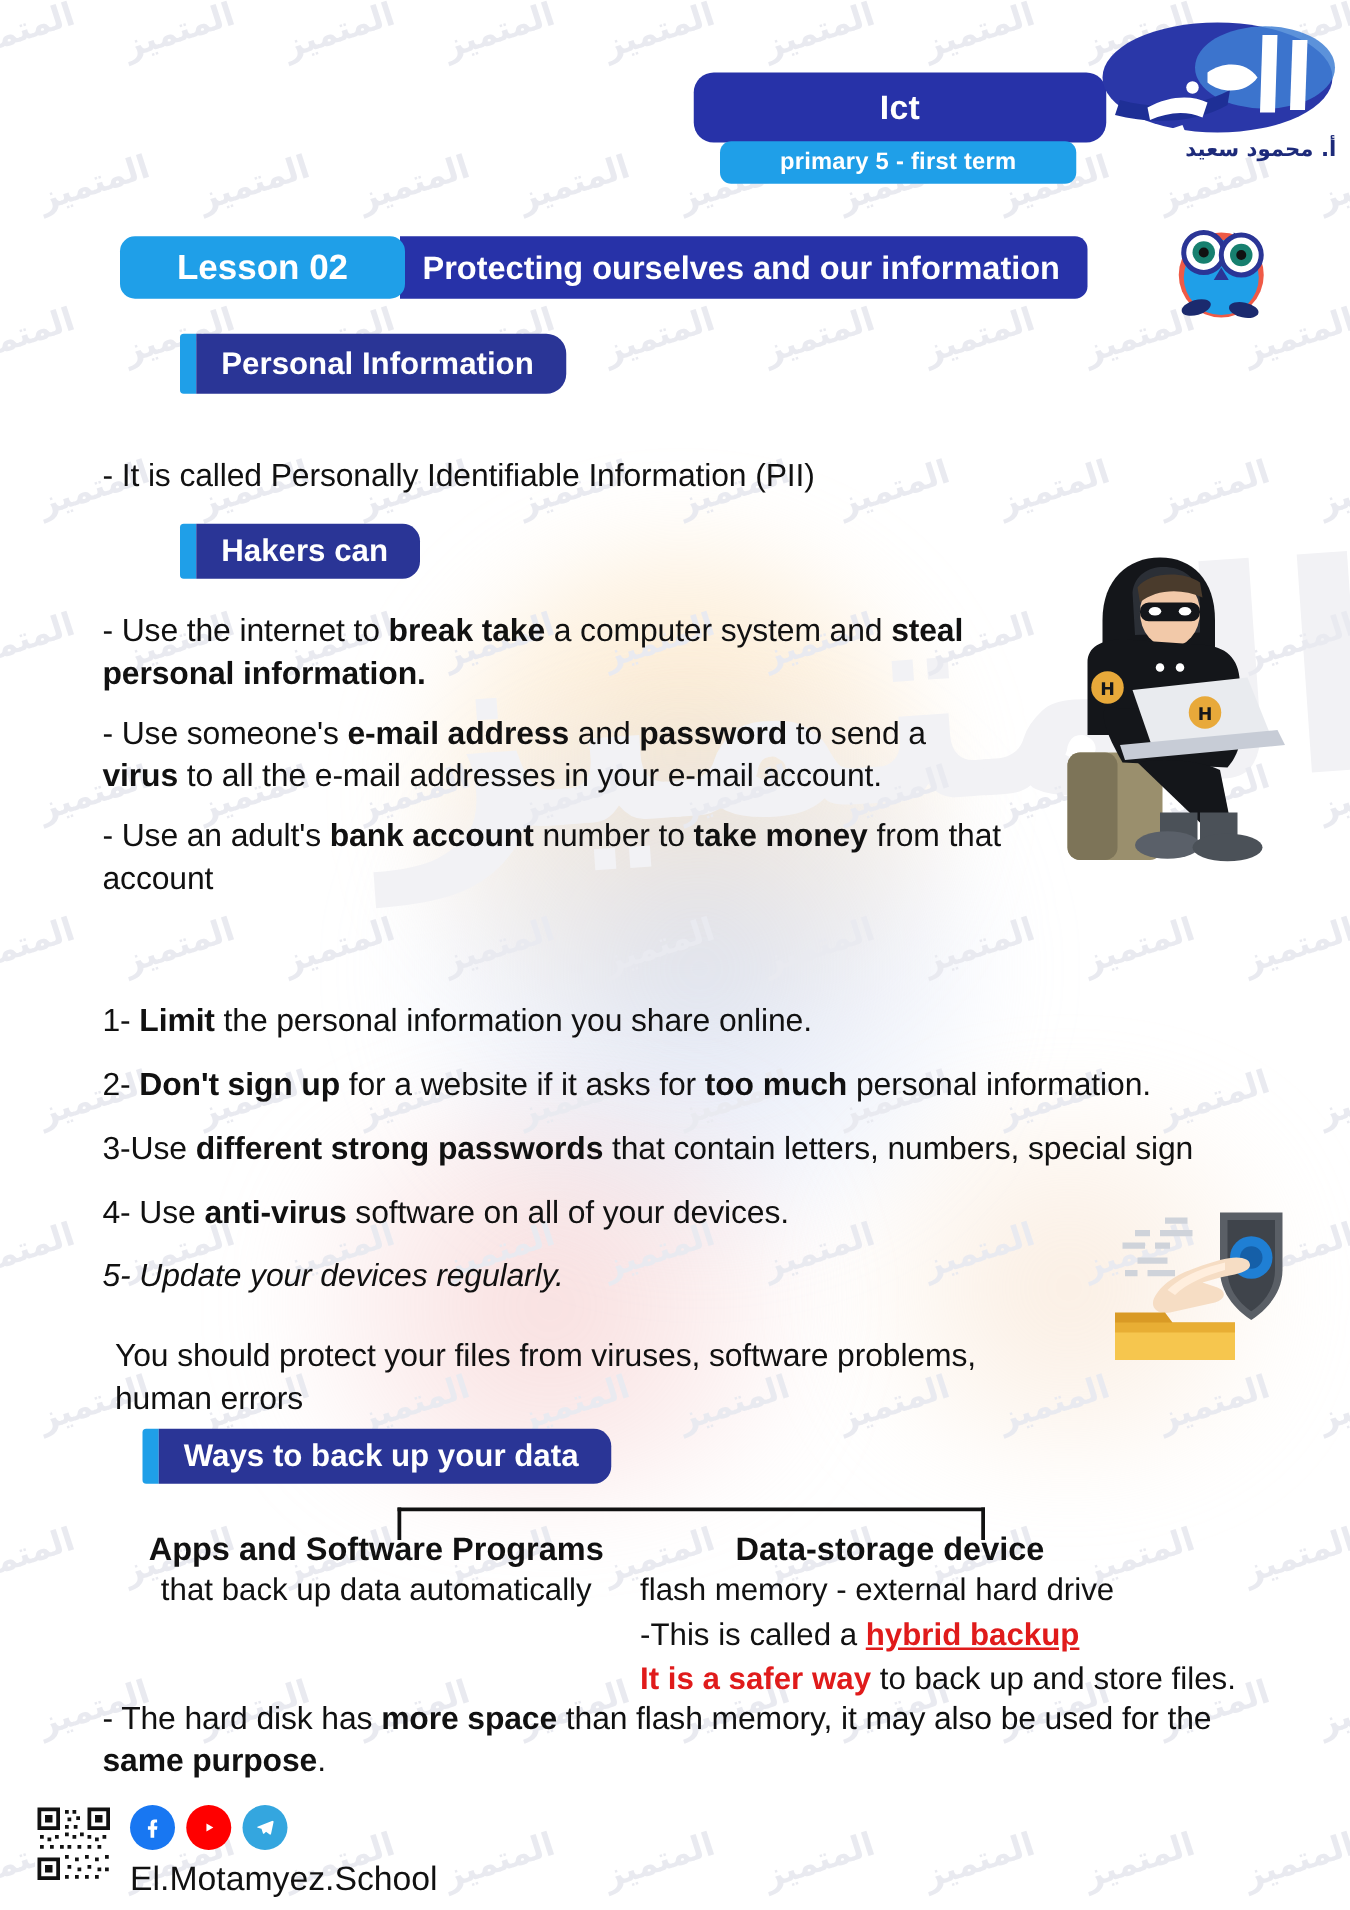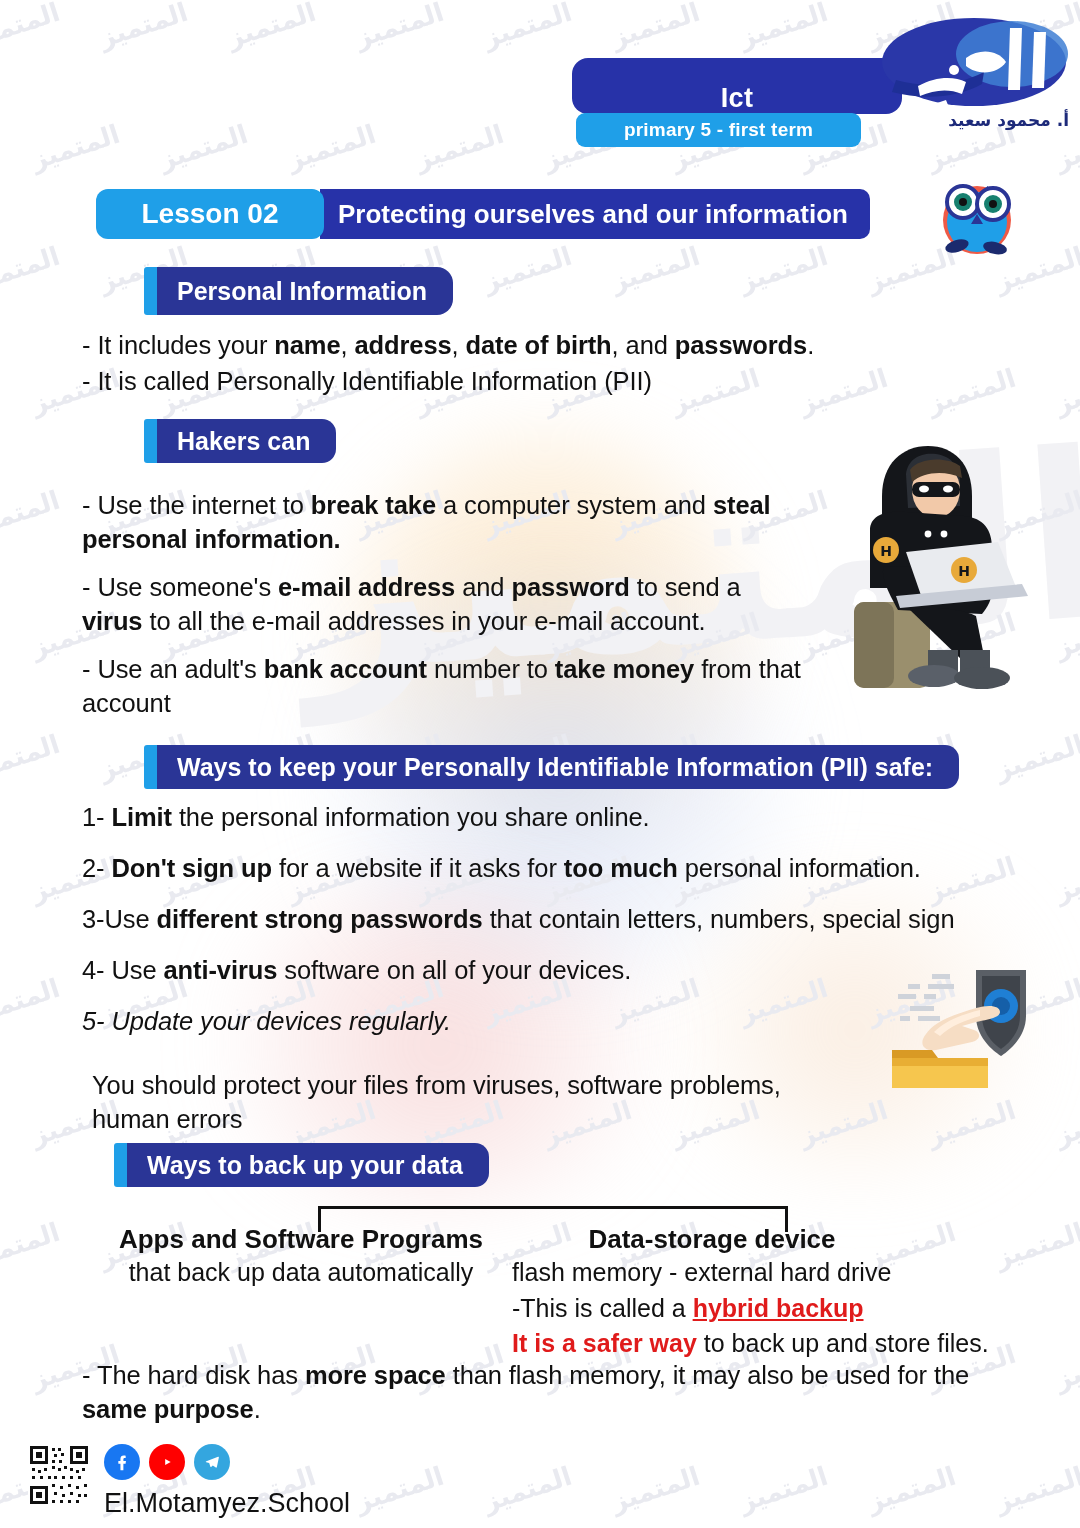--- a/index.html
+++ b/index.html
@@ -65,21 +65,21 @@
 
   .page { position: relative; z-index: 3; width: 1080px; height: 1528px; }
 
   
   .header { position: absolute; left: 0; top: 0; width: 1080px; height: 175px; }
 
   .title-pill {
     position: absolute; left: 555px; top: 58px;
     width: 330px; height: 56px;
     background: #2732a8; border-radius: 16px;
-    display: flex; align-items: flex-end; justify-content: center; margin-left: 17px;
+    display: flex; align-items: center; justify-content: center;
   }
   .title-pill span {
     color: #ffffff; font-size: 27px; font-weight: 700; letter-spacing: .3px;
   }
   .subtitle-pill {
     position: absolute; left: 576px; top: 113px;
     width: 285px; height: 34px;
     background: #1f9fe8; border-radius: 9px;
     display: flex; align-items: center; justify-content: center;
   }
@@ -344,21 +344,20 @@
     </svg>
   </div>
 
   <div class="banner" style="left:96px; top:267px;">
     <div class="edge"></div>
     <div class="body">
         <span>Personal Information</span>
       </div>
   </div>
 
-  <div class="txt" style="left:82px; top:328px; width:900px;">- It includes your <b>name</b>, <b>address</b>, <b>date of birth</b>, and <b>passwords</b>.</div>
   <div class="txt" style="left:82px; top:364px; width:900px;">- It is called Personally Identifiable Information (PII)</div>
 
   <div class="banner" style="left:96px; top:419px; height:44px;">
     <div class="edge"></div>
     <div class="body" style="border-radius:0 14px 14px 0;">
         <span>Hakers can</span>
       </div>
   </div>
 
   <div class="hacker">
@@ -387,26 +386,20 @@
       <rect x="124" y="226" width="30" height="22" fill="#4b5158"></rect>
       <ellipse cx="98" cy="252" rx="26" ry="11" fill="#5a6069"></ellipse>
       <ellipse cx="146" cy="254" rx="28" ry="11" fill="#4b5158"></ellipse>
     </svg>
   </div>
 
   <div class="txt" style="left:82px; top:488px; width:700px;">- Use the internet to <b>break take</b> a computer system and <b>steal personal information.</b></div>
   <div class="txt" style="left:82px; top:570px; width:720px;">- Use someone's <b>e-mail address</b> and <b>password</b> to send a <b>virus</b> to all the e-mail addresses in your e-mail account.</div>
   <div class="txt" style="left:82px; top:652px; width:720px;">- Use an adult's <b>bank account</b> number to <b>take money</b> from that account</div>
 
-  <div class="banner light" style="left:96px; top:745px; height:44px;">
-    <div class="edge"></div>
-    <div class="body" style="border-radius:0 14px 14px 0;">
-        <span>Ways to keep your Personally Identifiable Information (PII) safe:</span>
-      </div>
-  </div>
 
   <div class="txt" style="left:82px; top:800px; width:960px;">1- <b>Limit</b> the personal information you share online.</div>
   <div class="txt" style="left:82px; top:851px; width:980px;">2- <b>Don't sign up</b> for a website if it asks for <b>too much</b> personal information.</div>
   <div class="txt" style="left:82px; top:902px; width:990px;">3-Use <b>different strong passwords</b> that contain letters, numbers, special sign</div>
   <div class="txt" style="left:82px; top:953px; width:860px;">4- Use <b>anti-virus</b> software on all of your devices.</div>
   <div class="txt" style="left:82px; top:1004px; width:860px;font-style:italic;">5- Update your devices regularly.</div>
 
   <div class="shield-ill">
     <svg width="190" height="130" viewBox="0 0 190 130">
       <rect x="52" y="16" width="18" height="5" fill="#cfd3da"></rect>

